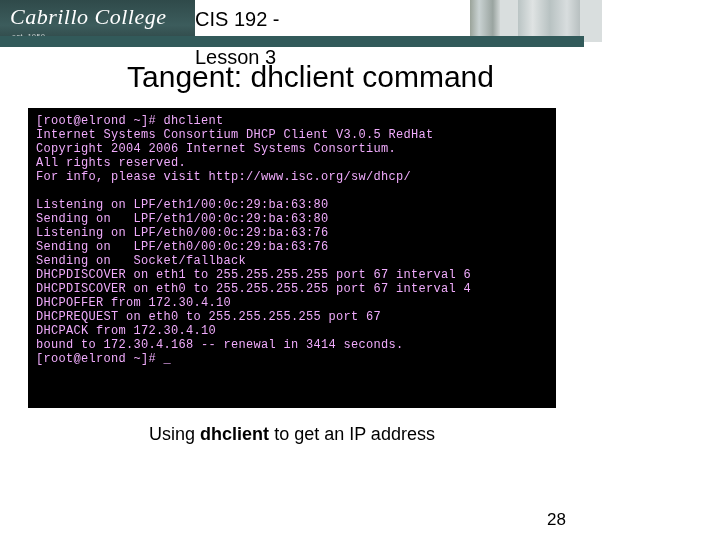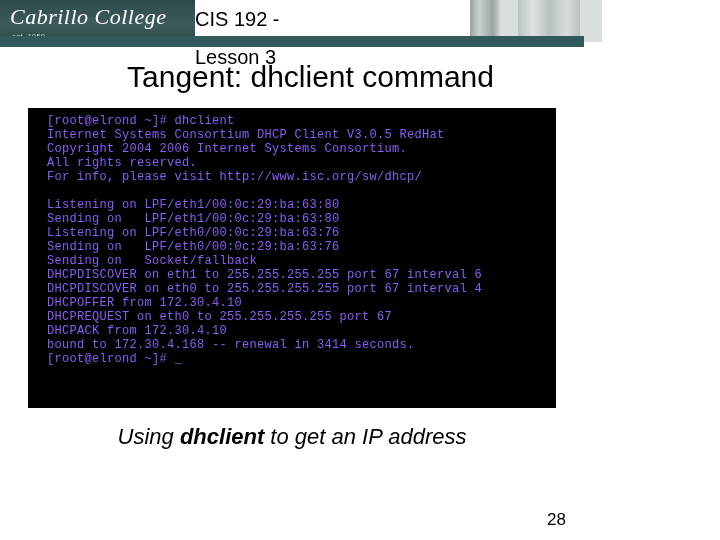--- a/index.html
+++ b/index.html
@@ -105,34 +105,33 @@
     font-size: 30px;
     margin-top: 18px;
     font-family: Verdana, sans-serif;
     padding-left: 37px;
   }
   .terminal {
     margin: 14px auto 0 auto;
     width: 528px;
     height: 300px;
     background: #000;
-    color: #8b5cf6;
+    color: #f0abfc;
     font-family: "Courier New", monospace;
     font-size: 12px;
     line-height: 14px;
-    padding: 6px 6px 0 19px;
+    padding: 6px 6px 0 8px;
     box-sizing: border-box;
     letter-spacing: 0.3px;
     white-space: pre;
     overflow: hidden;
   }
   .caption {
     text-align: center;
-    font-style: italic;
-    font-size: 22px;
+    font-size: 18px;
     margin-top: 16px;
     font-family: Verdana, sans-serif;
   }
   .caption b {
     font-weight: bold;
   }
   .pagenum {
     position: absolute;
     right: 18px;
     bottom: 10px;

